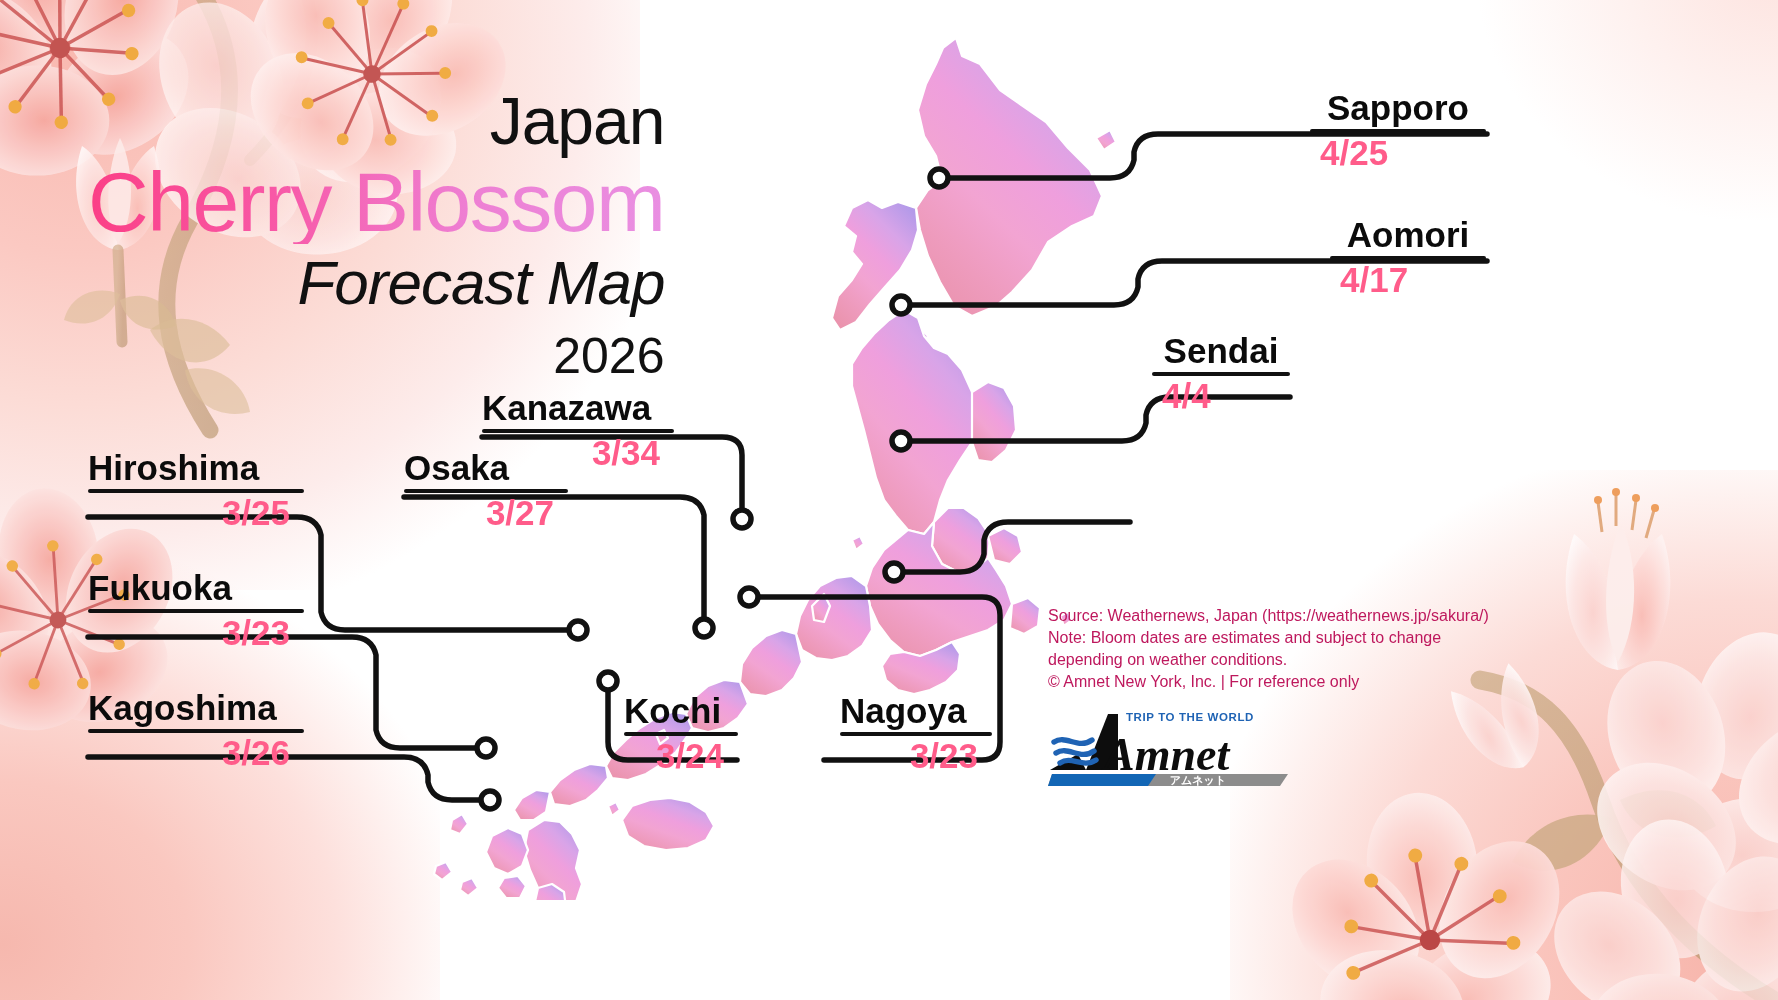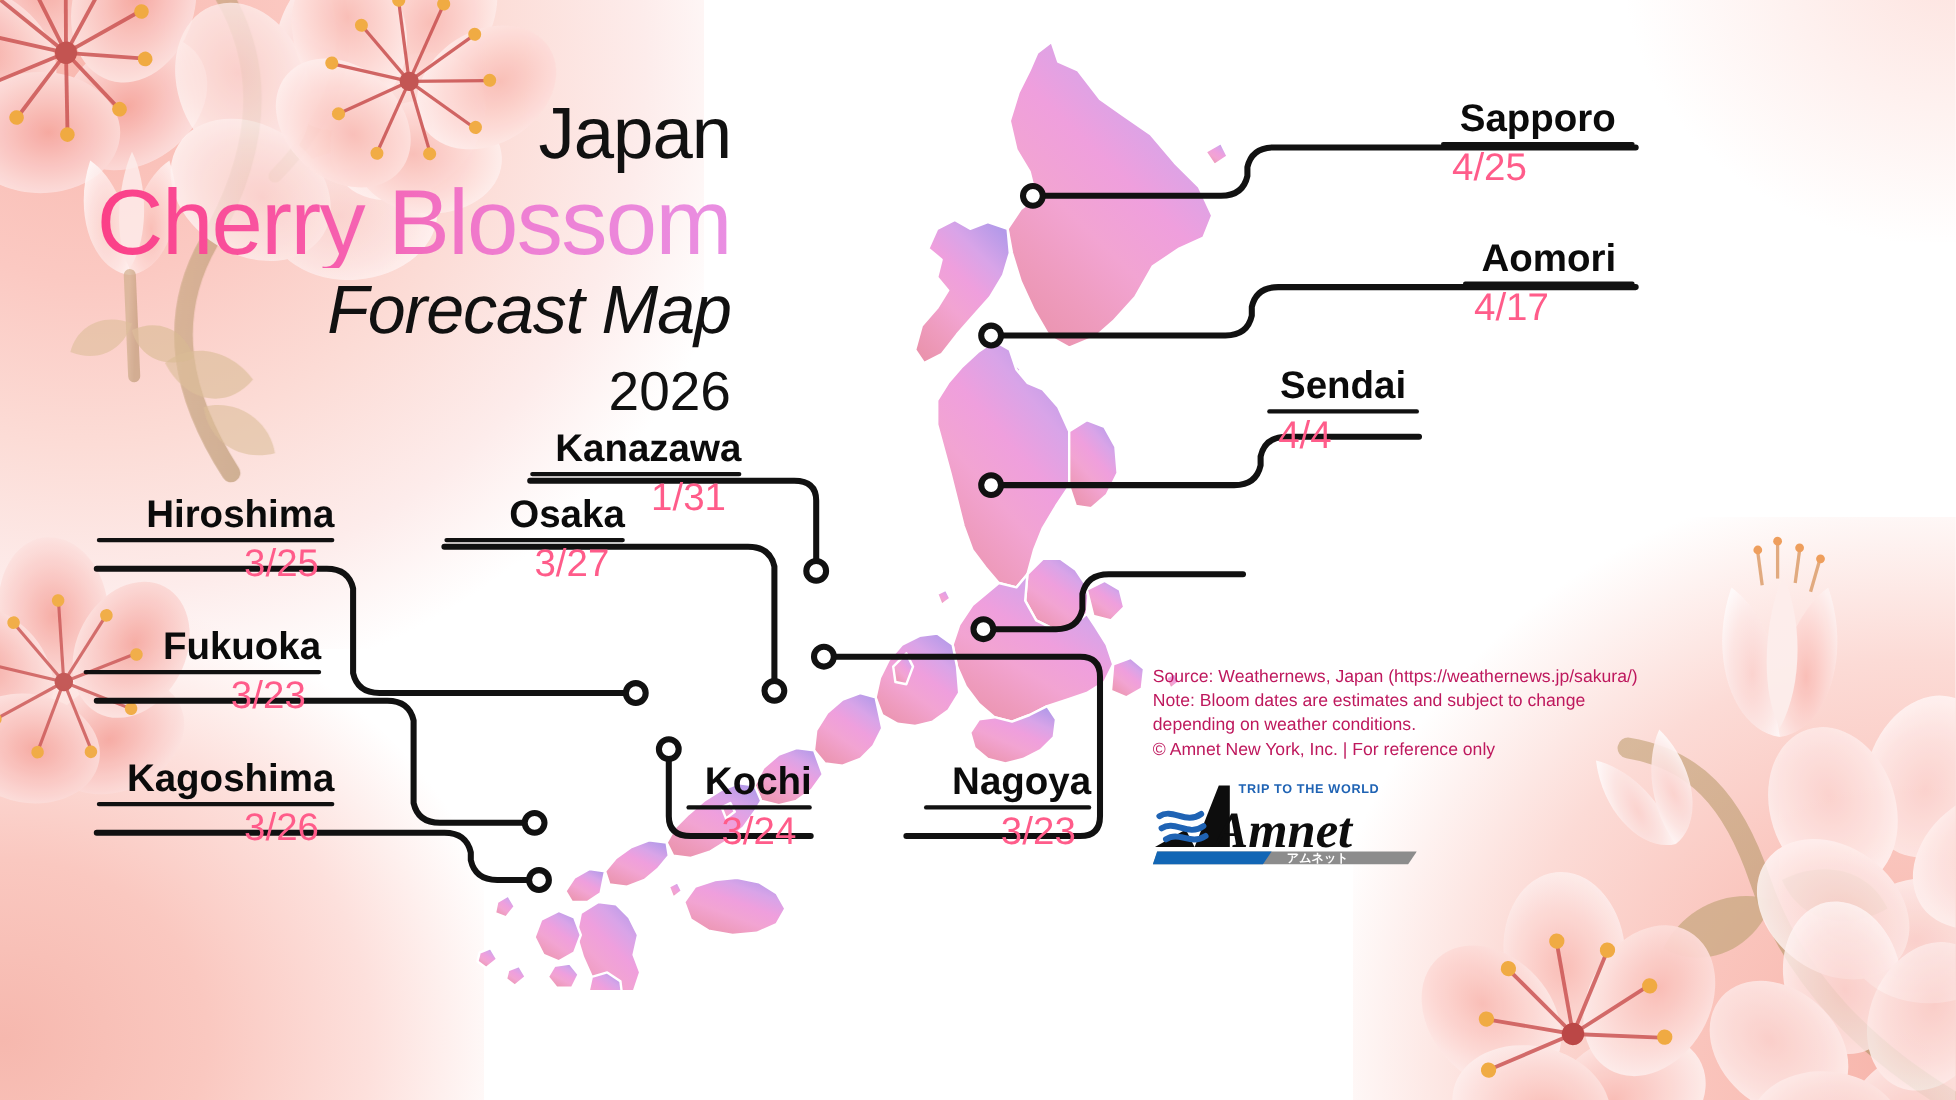--- a/index.html
+++ b/index.html
@@ -29,22 +29,22 @@
     background:linear-gradient(90deg,#fb3f86 0%,#f858a6 32%,#ee7fd3 66%,#e98fe2 100%);
     -webkit-background-clip:text;background-clip:text;color:transparent;
     -webkit-text-fill-color:transparent;}
   .h-forecast{font-size:62px;font-weight:400;color:#111;letter-spacing:-1px;margin-top:8px;font-style:italic;}
   .h-year{font-size:50px;font-weight:400;color:#111;margin-top:17px;}
 
   
   .callout{position:absolute;}
   .callout .city{font-weight:700;color:#0b0b0b;font-size:35px;line-height:1.02;white-space:nowrap;}
   .callout .rule{height:4px;background:#111;border-radius:2px;margin-top:3px;}
-  .callout .date{font-weight:400;font-size:35px;line-height:1.05;margin-top:2px;white-space:nowrap;}
-  .callout.left .city{text-align:right;}
+  .callout .date{font-weight:700;font-size:35px;line-height:1.05;margin-top:2px;white-space:nowrap;}
+  .callout.left .city{text-align:left;}
   .callout.left .date{text-align:right;padding-right:14px;}
   .callout.right .city{text-align:center;}
   .callout.right .date{text-align:left;padding-left:10px;}
 
   
   .source-block{position:absolute;left:1048px;top:605px;width:520px;
     font-size:16px;line-height:1.38;color:#be185d;}
   .source-block div{white-space:nowrap;}
 
   
@@ -385,42 +385,42 @@
     <div class="h-forecast">Forecast Map</div>
     <div class="h-year">2026</div>
   </div>
 
   <div class="callout left" style="left:88px;top:450px;width:216px">
     <div class="city">Hiroshima</div>
     <div class="rule"></div>
     <div class="date" style="color:#ff5c8a">3/25</div>
   </div>
 
-  <div class="callout left" style="left:76px;top:570px;width:216px">
+  <div class="callout left" style="left:88px;top:570px;width:216px">
     <div class="city">Fukuoka</div>
     <div class="rule"></div>
     <div class="date" style="color:#ff5c8a">3/23</div>
   </div>
 
   <div class="callout left" style="left:88px;top:690px;width:216px">
     <div class="city">Kagoshima</div>
     <div class="rule"></div>
     <div class="date" style="color:#ff5c8a">3/26</div>
   </div>
 
   <div class="callout left" style="left:404px;top:450px;width:164px">
     <div class="city">Osaka</div>
     <div class="rule"></div>
     <div class="date" style="color:#ff5c8a">3/27</div>
   </div>
 
   <div class="callout left" style="left:482px;top:390px;width:192px">
     <div class="city">Kanazawa</div>
     <div class="rule"></div>
-    <div class="date" style="color:#ff5c8a">1/31</div>
+    <div class="date" style="color:#ff5c8a">3/34</div>
   </div>
 
   <div class="callout left" style="left:624px;top:693px;width:114px">
     <div class="city">Kochi</div>
     <div class="rule"></div>
     <div class="date" style="color:#ff5c8a">3/24</div>
   </div>
 
   <div class="callout left" style="left:840px;top:693px;width:152px">
     <div class="city">Nagoya</div>

